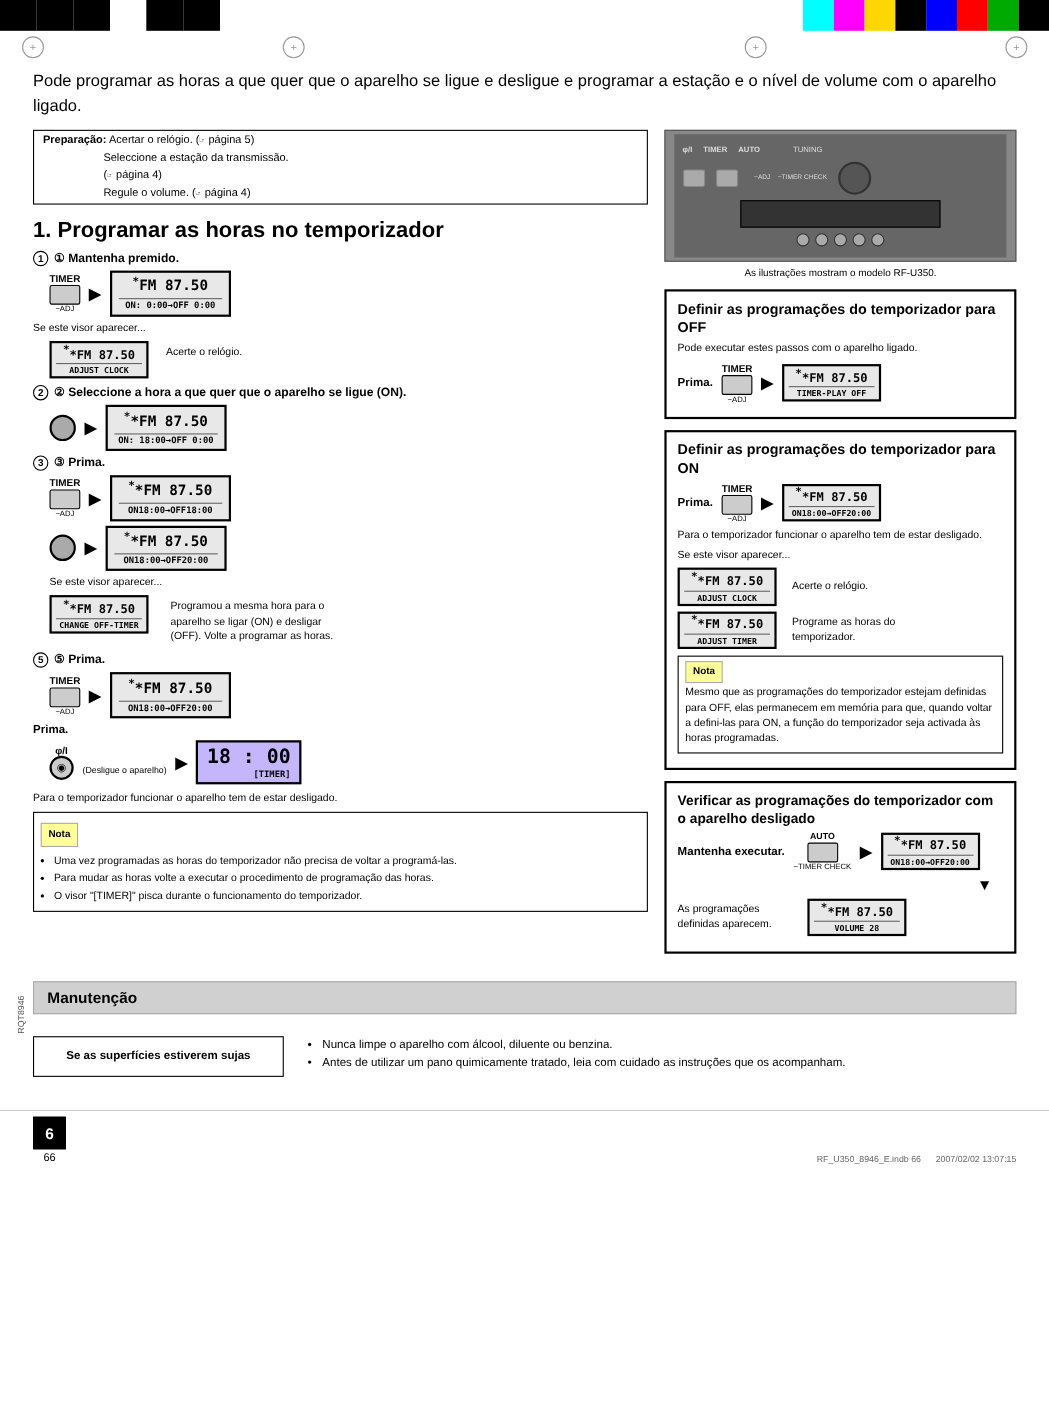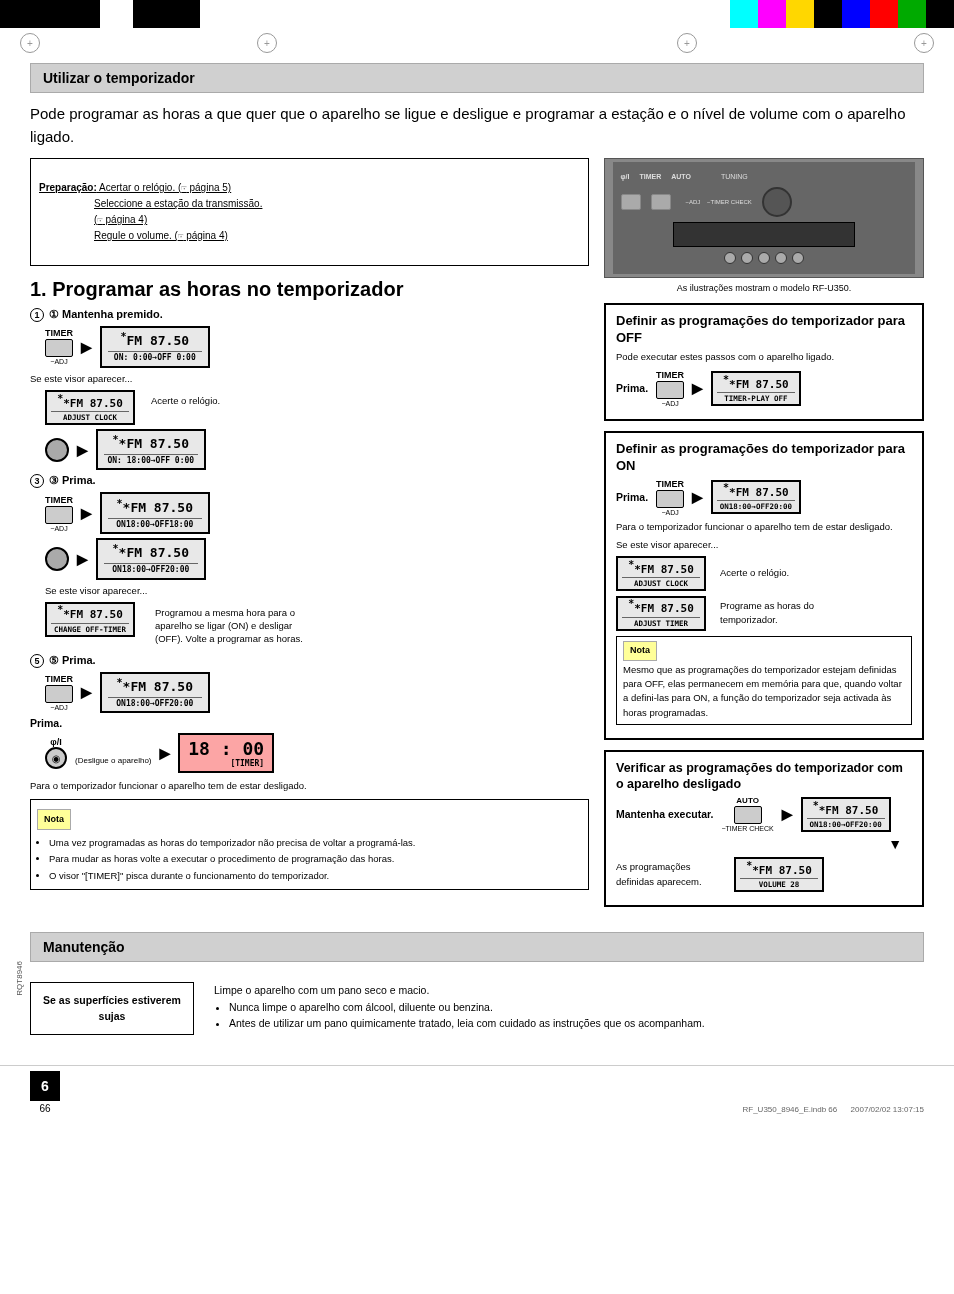--- a/index.html
+++ b/index.html
@@ -90,25 +90,24 @@
     
     .intro-text {
       font-size: 15px;
       margin-bottom: 10px;
       line-height: 1.5;
     }
 
     
     .prep-box {
       border: 1px solid #000;
-      padding: 21px 8px;
+      padding: 1px 8px;
       margin-bottom: 10px;
       font-size: 10px;
       line-height: 1.6;
-      text-decoration: underline;
     }
     .prep-box .prep-bold { font-weight: bold; }
 
     
     .step-h2 {
       font-size: 20px;
       font-weight: bold;
       margin: 10px 0 5px 0;
       line-height: 1.3;
     }
@@ -329,21 +328,21 @@
       padding: 2px 6px;
       display: inline-block;
       font-weight: bold;
       font-size: 9px;
       margin-bottom: 2px;
     }
 
     
     .timer-display {
       border: 2px solid #000;
-      background: #fca5a5;
+      background: #c4b5fd;
       display: inline-block;
       padding: 3px 8px;
       font-family: monospace;
       font-size: 18px;
       font-weight: bold;
       min-width: 90px;
       text-align: center;
     }
     .timer-sub {
       font-size: 8px;
@@ -356,21 +355,21 @@
       margin-top: 15px;
     }
     .maint-inner {
       display: flex;
       gap: 20px;
       padding: 10px 0;
     }
     .maint-left {
       border: 1px solid #000;
       padding: 10px;
-      width: 164px;
+      width: 228px;
       text-align: center;
       font-size: 10.5px;
       line-height: 1.5;
       font-weight: bold;
     }
     .maint-right {
       flex: 1;
       font-size: 10.5px;
       line-height: 1.6;
     }
@@ -487,23 +486,20 @@
     <div class="reg-mark">+</div>
     <div class="reg-mark">+</div>
   </div>
   <div class="reg-mark">+</div>
 </div>
 
 <div class="main-content" style="position:relative;">
 
   <div class="vertical-text">RQT8946</div>
 
-  <div class="section-header">
-    <span>Utilizar o temporizador</span>
-  </div>
 
   <p class="intro-text">Pode programar as horas a que quer que o aparelho se ligue e desligue e programar a estação e o nível de volume com o aparelho ligado.</p>
 
   <div class="two-col">
 
     <div class="col-left">
 
       <div class="prep-box">
         <span class="prep-bold">Preparação:</span>
         Acertar o relógio. (<span style="font-family:monospace;font-size:9px;">☞</span> página 5)<br>
@@ -538,20 +534,24 @@
       <p class="small-note indent" style="margin:4px 0;">Se este visor aparecer...</p>
       <div class="step-row indent" style="align-items:flex-start;">
         <div class="display-box-small">
           <span class="freq-s"><span class="star">*</span><span>*FM 87.50</span></span>
           <div class="disp-divider"></div>
           <span class="sub-s">ADJUST CLOCK</span>
         </div>
         <span class="small-note" style="margin-left:8px;">Acerte o relógio.</span>
       </div>
 
+      <div class="step-num mt6">
+        <span class="circle-num">2</span>
+        <span>② Seleccione a hora a que quer que o aparelho se ligue (ON).</span>
+      </div>
       <div class="step-row indent">
         <div class="tuning-knob"></div>
         <span class="arrow-right">▶</span>
         <div class="display-box">
           <span class="freq"><span class="star">*</span><span>*FM 87.50</span></span>
           <div class="disp-divider"></div>
           <span class="sub-text">ON: 18:00→OFF 0:00</span>
         </div>
       </div>
 
@@ -771,21 +771,20 @@
 
   <div class="maint-section">
     <div class="section-header">
       <span>Manutenção</span>
     </div>
     <div class="maint-inner">
       <div class="maint-left">
         <span>Se as superfícies estiverem sujas</span>
       </div>
       <div class="maint-right">
-        <p>Limpe o aparelho com um pano seco e macio.</p>
         <ul>
           <li>Nunca limpe o aparelho com álcool, diluente ou benzina.</li>
           <li>Antes de utilizar um pano quimicamente tratado, leia com cuidado as instruções que os acompanham.</li>
         </ul>
       </div>
     </div>
   </div>
 
 </div>
 

